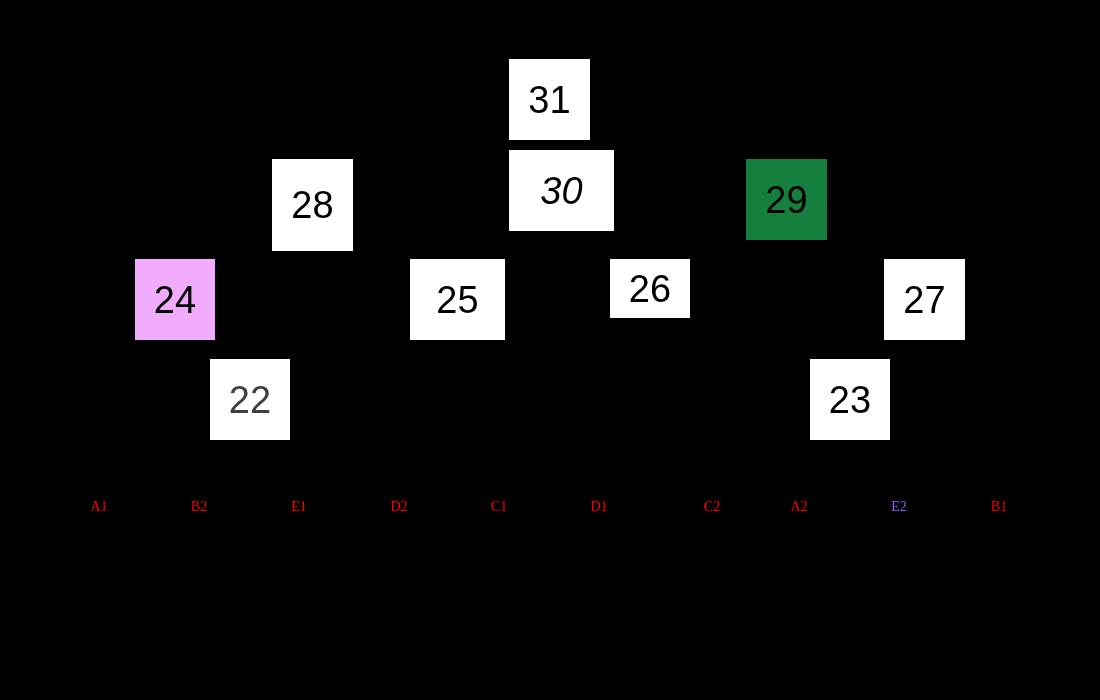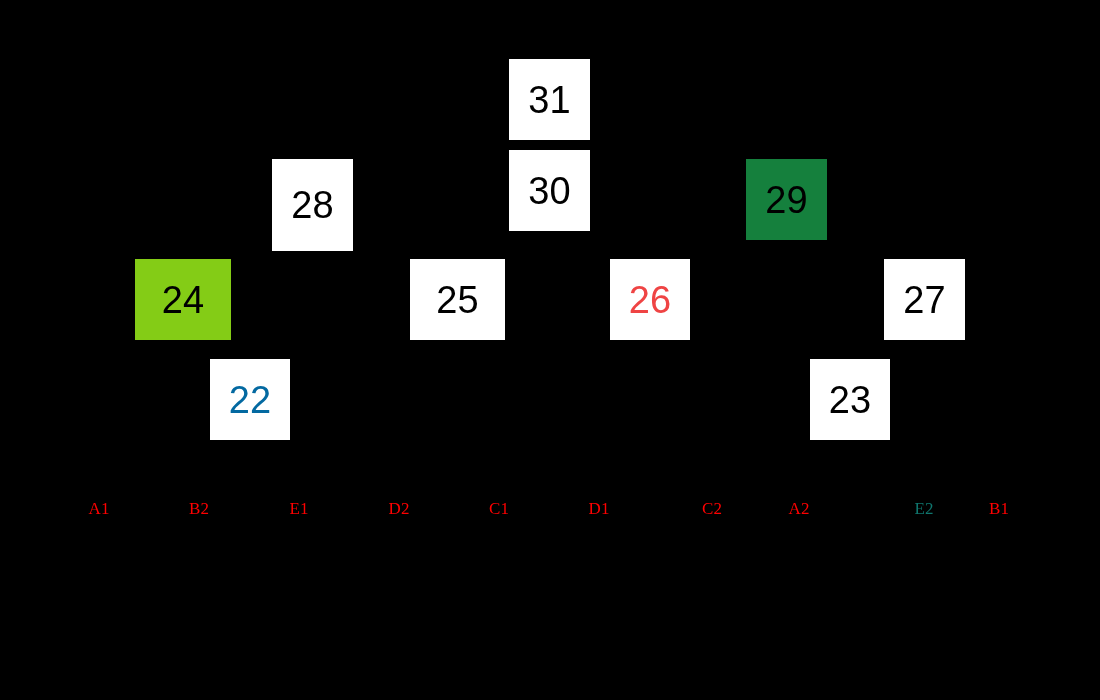--- a/index.html
+++ b/index.html
@@ -26,48 +26,48 @@
     font-size: 38px;
     line-height: 1;
     letter-spacing: 0px;
     box-sizing: border-box;
     -webkit-font-smoothing: none;
   }
   .axis-label {
     position: absolute;
     color: #FF0000;
     font-family: "Liberation Serif", serif;
-    font-size: 17px;
+    font-size: 14px;
     line-height: 1;
     white-space: nowrap;
     transform: translateX(-50%);
     text-align: right;
   }
 </style>
 </head>
 <body>
 
 <div id="canvas" style="width: 1100px; height: 700px; background: rgb(0, 0, 0);">
   <div id="nodes-layer">
       <div class="node-box" style="left: 509px; top: 59px; width: 81px; height: 81px; background: rgb(255, 255, 255); color: rgb(0, 0, 0);">31</div>
       <div class="node-box" style="left: 272px; top: 159px; width: 81px; height: 92px; background: rgb(255, 255, 255); color: rgb(0, 0, 0);">28</div>
-      <div class="node-box" style="left: 509px; top: 150px; width: 81px; height: 81px; background: rgb(255, 255, 255); color: rgb(0, 0, 0);">30</div>
+      <div class="node-box" style="left: 509px; top: 150px; width: 105px; height: 81px; background: rgb(255, 255, 255); color: rgb(0, 0, 0); font-style: italic;">30</div>
       <div class="node-box" style="left: 746px; top: 159px; width: 81px; height: 81px; background: #15803d; color: rgb(0, 0, 0);">29</div>
-      <div class="node-box" style="left: 135px; top: 259px; width: 96px; height: 81px; background: #84cc16; color: rgb(0, 0, 0);">24</div>
+      <div class="node-box" style="left: 135px; top: 259px; width: 80px; height: 81px; background: #f0abfc; color: rgb(0, 0, 0);">24</div>
       <div class="node-box" style="left: 410px; top: 259px; width: 95px; height: 81px; background: rgb(255, 255, 255); color: rgb(0, 0, 0);">25</div>
-      <div class="node-box" style="left: 610px; top: 259px; width: 80px; height: 81px; background: rgb(255, 255, 255); color: #ef4444;">26</div>
+      <div class="node-box" style="left: 610px; top: 259px; width: 80px; height: 59px; background: rgb(255, 255, 255); color: #000000;">26</div>
       <div class="node-box" style="left: 884px; top: 259px; width: 81px; height: 81px; background: rgb(255, 255, 255); color: rgb(0, 0, 0); text-align: center;">27</div>
-      <div class="node-box" style="left: 210px; top: 359px; width: 80px; height: 81px; background: rgb(255, 255, 255); color: #0369a1;">22</div>
+      <div class="node-box" style="left: 210px; top: 359px; width: 80px; height: 81px; background: rgb(255, 255, 255); color: #404040;">22</div>
       <div class="node-box" style="left: 810px; top: 359px; width: 80px; height: 81px; background: rgb(255, 255, 255); color: rgb(0, 0, 0);">23</div>
     </div>
   <div id="labels-layer">
       <div class="axis-label" style="left: 99px; top: 500px; color: rgb(255, 0, 0);">A1</div>
       <div class="axis-label" style="left: 199px; top: 500px; color: rgb(255, 0, 0);">B2</div>
       <div class="axis-label" style="left: 299px; top: 500px; color: rgb(255, 0, 0);">E1</div>
       <div class="axis-label" style="left: 399px; top: 500px; color: rgb(255, 0, 0);">D2</div>
       <div class="axis-label" style="left: 499px; top: 500px; color: rgb(255, 0, 0);">C1</div>
       <div class="axis-label" style="left: 599px; top: 500px; color: rgb(255, 0, 0);">D1</div>
       <div class="axis-label" style="left: 699px; top: 500px; color: rgb(255, 0, 0); margin-left: 13px;">C2</div>
       <div class="axis-label" style="left: 799px; top: 500px; color: rgb(255, 0, 0);">A2</div>
-      <div class="axis-label" style="left: 899px; top: 500px; color: #0f766e; margin-left: 25px;">E2</div>
+      <div class="axis-label" style="left: 899px; top: 500px; color: #8b5cf6;">E2</div>
       <div class="axis-label" style="left: 999px; top: 500px; color: rgb(255, 0, 0);">B1</div>
     </div>
 </div>
 
 </body></html>

